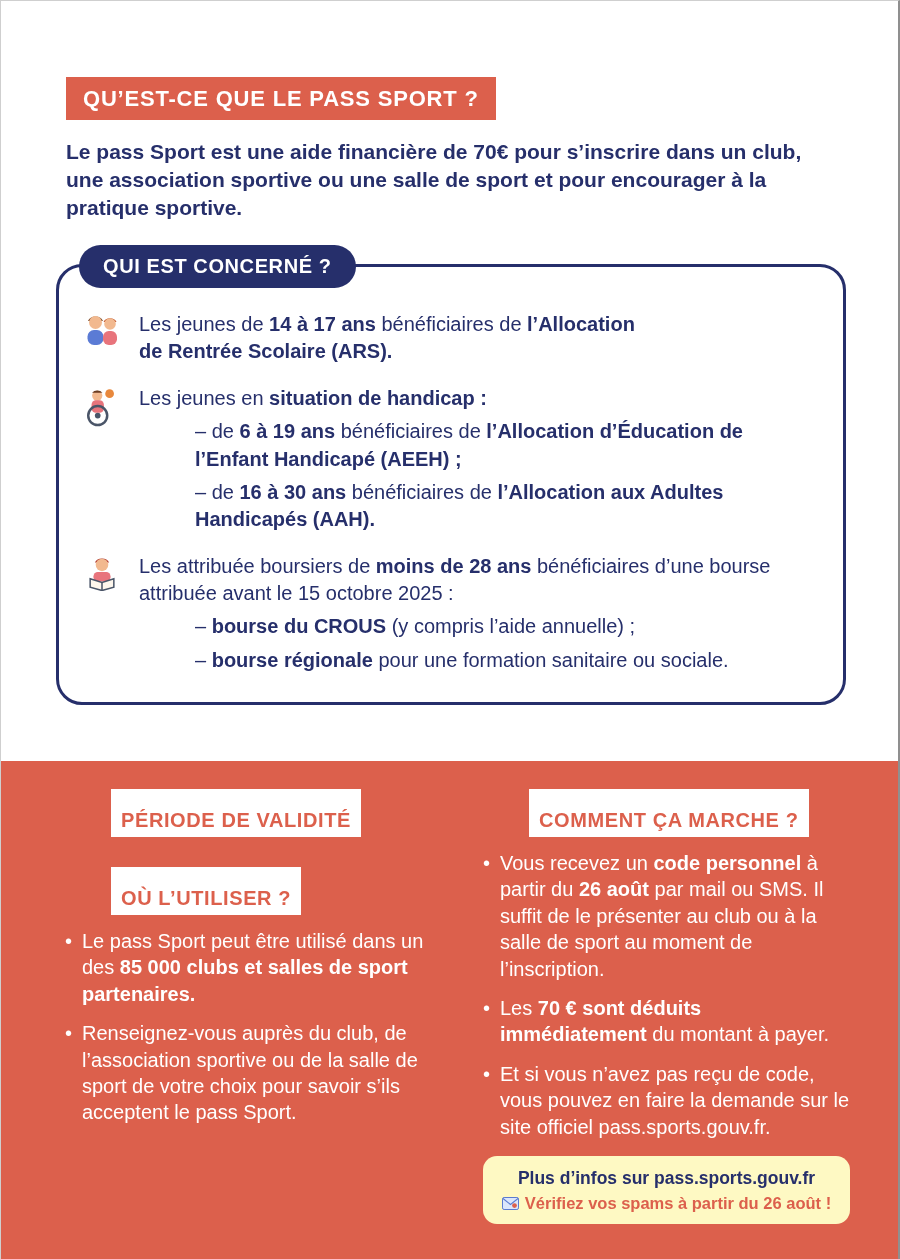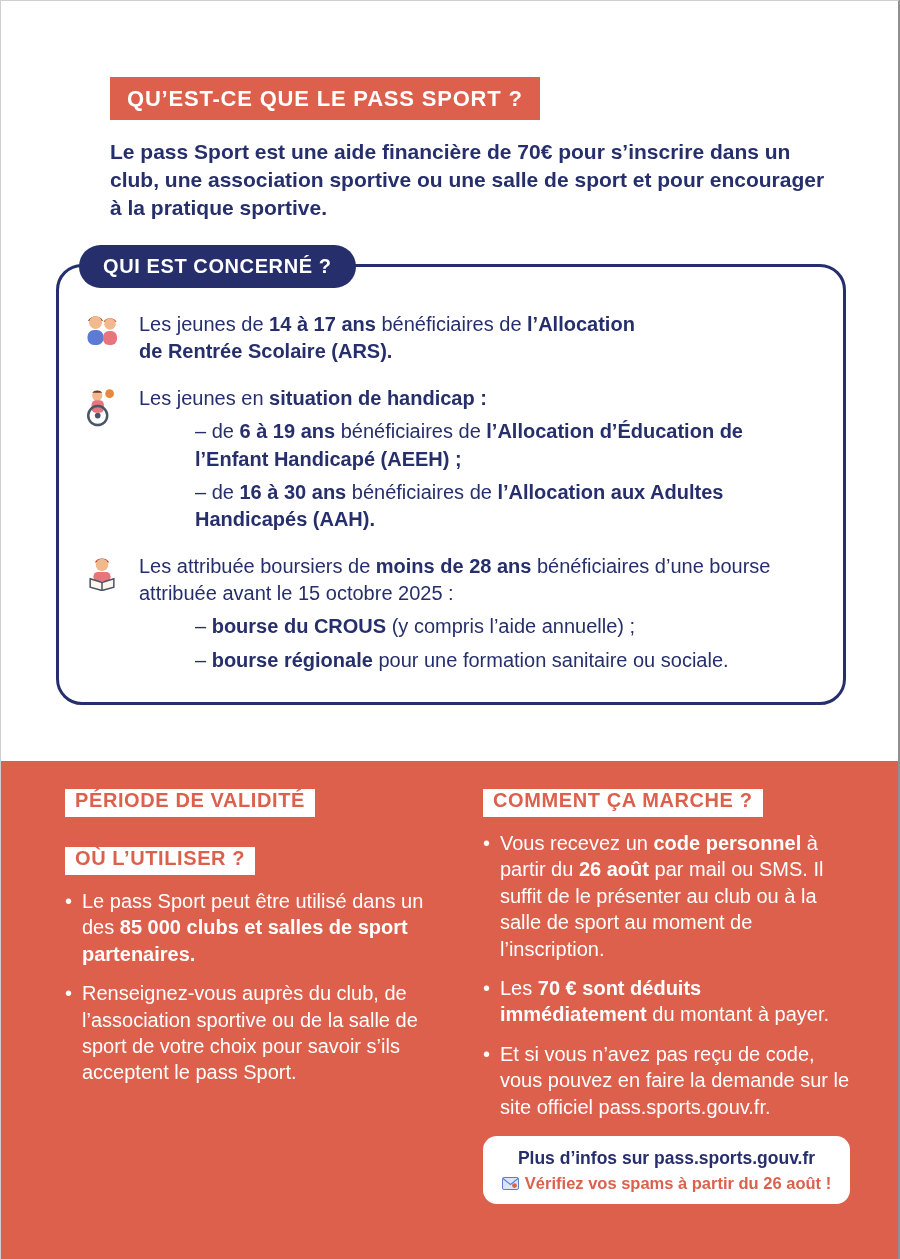--- a/index.html
+++ b/index.html
@@ -20,21 +20,21 @@
     background:var(--white);
     overflow:hidden;
     border-left:1px solid #cfcfcf;
     border-right:2px solid #8f8f8f;
     border-top:1px solid #cfcfcf;
   }
   .b{font-weight:700;}
   sup{font-size:0.6em;vertical-align:super;line-height:0;}
 
   
-  .intro{padding:76px 70px 0 65px;margin-left:44px;}
+  .intro{padding:76px 70px 0 65px;}
   .red-badge{
     display:inline-block;
     background:var(--red);
     color:#fff;
     font-weight:700;
     font-size:22px;
     letter-spacing:0.8px;
     padding:9px 17px 8px;
   }
   .intro-text{
@@ -98,37 +98,38 @@
   }
   .col-left{flex:0 0 388px;}
   .col-right{flex:1;min-width:0;}
   .white-badge{
     display:inline-block;
     background:#fff;
     color:var(--red);
     font-weight:700;
     font-size:20px;
     letter-spacing:0.6px;
-    padding:0 10px 5px;
+    padding:20px 10px 5px;
+    margin-left:46px;
   }
   .validity-text{
     margin-top:14px;
     font-size:20px;
     line-height:1.35;
   }
   .where-badge{margin-top:30px;}
   .bullet{margin-top:13px;font-size:20px;line-height:1.32;}
   .bullet p{position:relative;padding-left:17px;}
   .bullet p::before{content:"\2022";position:absolute;left:0;top:0;}
   .col-right .bullet:first-of-type{margin-top:15px;}
 
   
   .info-box{
     margin-top:16px;
-    background:#ffffff;
+    background:#fef9c3;
     border-radius:14px;
     padding:12px 12px 11px;
     text-align:center;
   }
   .info-link{
     color:var(--navy);
     font-weight:700;
     font-size:17.5px;
     cursor:pointer;
   }

